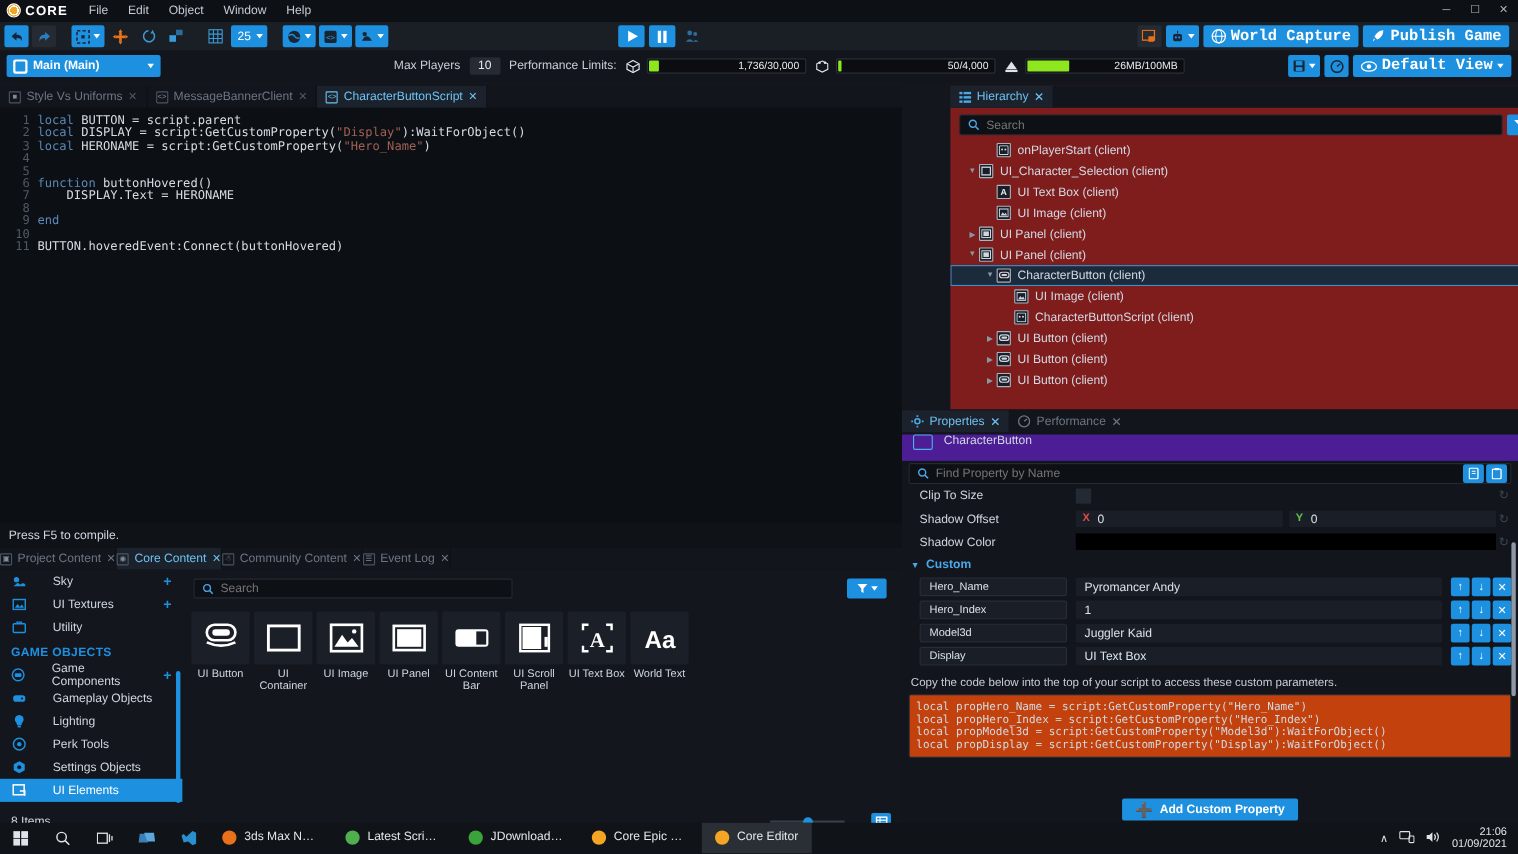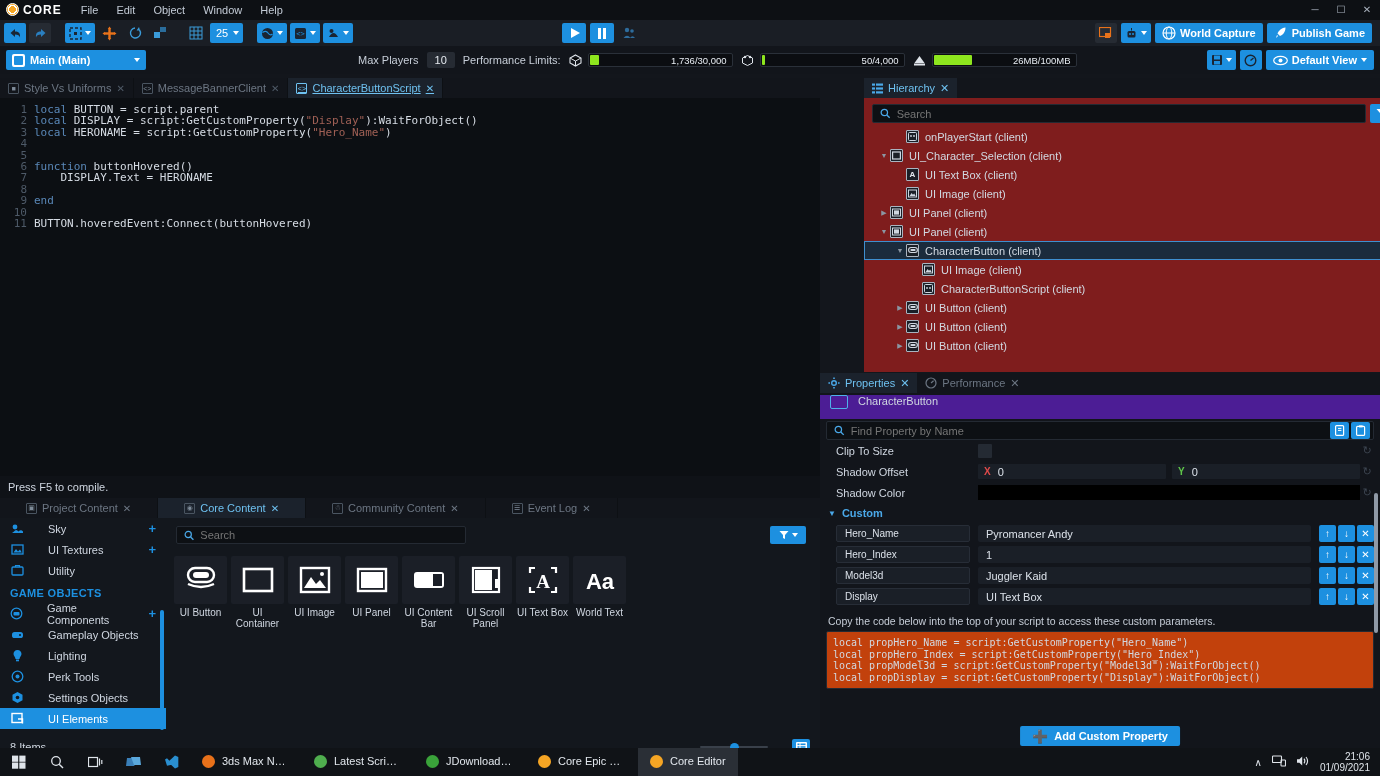--- a/index.html
+++ b/index.html
@@ -45,21 +45,21 @@
   .tb-sep { width:8px; }
   .tb-num { color:#fff; font-size:11px; padding:0 2px; }
 
   .center-ctrls { position:absolute; left:562px; top:0; height:26px; display:flex; align-items:center; gap:4px; }
   .play-btn { width:24px; height:20px; border-radius:2px; background:#1d90e0; display:flex;align-items:center;justify-content:center; cursor:pointer;}
   .tri { width:0;height:0;border-left:9px solid #fff;border-top:5.5px solid transparent;border-bottom:5.5px solid transparent; margin-left:2px;}
   .pausebars { display:flex; gap:2.5px; }
   .pausebars i { display:block; width:3px; height:11px; background:#fff; }
 
   .right-ctrls { margin-left:auto; display:flex; align-items:center; gap:4px; padding-right:4px; }
-  .tb-lg { height:20px; border-radius:2px; background:#1d90e0; color:#fff; display:flex; align-items:center; gap:4px; padding:0 7px; font-size:11px; font-weight:bold; cursor:pointer;}
+  .tb-lg { height:20px; border-radius:2px; background:#1d90e0; color:#fff; display:flex; align-items:center; gap:4px; padding:0 7px; font-size:14px; font-weight:bold; cursor:pointer;font-family:Liberation Mono, monospace;}
 
   
   .bar2 {
     position:absolute; left:0; top:46px; width:1380px; height:28px;
     background:#12151b; display:flex; align-items:center; padding:0 6px;
   }
   .scene-sel {
     width:140px; height:20px; background:#1d90e0; border-radius:2px; color:#fff;
     display:flex; align-items:center; gap:5px; padding:0 6px; font-weight:bold; font-size:11px; cursor:pointer;
   }
@@ -81,21 +81,21 @@
 
   
   .edtabs {
     position:absolute; left:0; top:78px; width:820px; height:20px;
     background:#12151b; display:flex; align-items:flex-end;
   }
   .edtab {
     height:20px; display:flex; align-items:center; gap:5px; padding:0 8px;
     color:#6c7683; font-size:11px; cursor:pointer; border-right:1px solid #0d1014;
   }
-  .edtab.active { background:#1b222c; color:#6ec1f0;text-decoration:underline; }
+  .edtab.active { background:#1b222c; color:#6ec1f0; }
   .edtab .x { font-size:10px; color:#4f5a67; }
   .edtab.active .x { color:#6ec1f0; }
   .tabicon { width:11px; height:11px; border:1px solid #4a5car; }
   .tabicon { width:11px; height:11px; border:1px solid #4a5561; border-radius:1px; font-size:7px; display:flex;align-items:center;justify-content:center;color:#7e8b99;}
   .edtab.active .tabicon { border-color:#6ec1f0; color:#6ec1f0; }
 
   
   .codearea {
     position:absolute; left:0; top:98px; width:820px; height:378px;
     background:#0c0f13; overflow:hidden;
@@ -114,21 +114,21 @@
     position:absolute; left:0; top:476px; width:820px; height:22px;
     background:#0f1217; color:#cfd6e0; font-size:11px; display:flex; align-items:center; padding:0 8px;
   }
 
   
   .cbtabs {
     position:absolute; left:0; top:498px; width:820px; height:20px;
     background:#12151b; display:flex; align-items:flex-end;
   }
   .cbtab {
-    height:20px; display:flex; align-items:center; gap:5px; padding:0 26px;
+    height:20px; display:flex; align-items:center; gap:5px; padding:0 0;
     color:#6c7683; font-size:11px; cursor:pointer; border-right:1px solid #0d1014;
   }
   .cbtab.active { background:#1b222c; color:#6ec1f0; }
   .cbtab .x { font-size:10px; }
 
   .cbody { position:absolute; left:0; top:518px; width:820px; height:240px; background:#13171d; display:flex; }
   .cb-left { width:166px; height:100%; background:#13171d; position:relative; overflow:hidden; }
   .cat {
     height:21px; display:flex; align-items:center; gap:24px; padding:0 10px; color:#cfd6e0; font-size:11px; cursor:pointer;
   }

